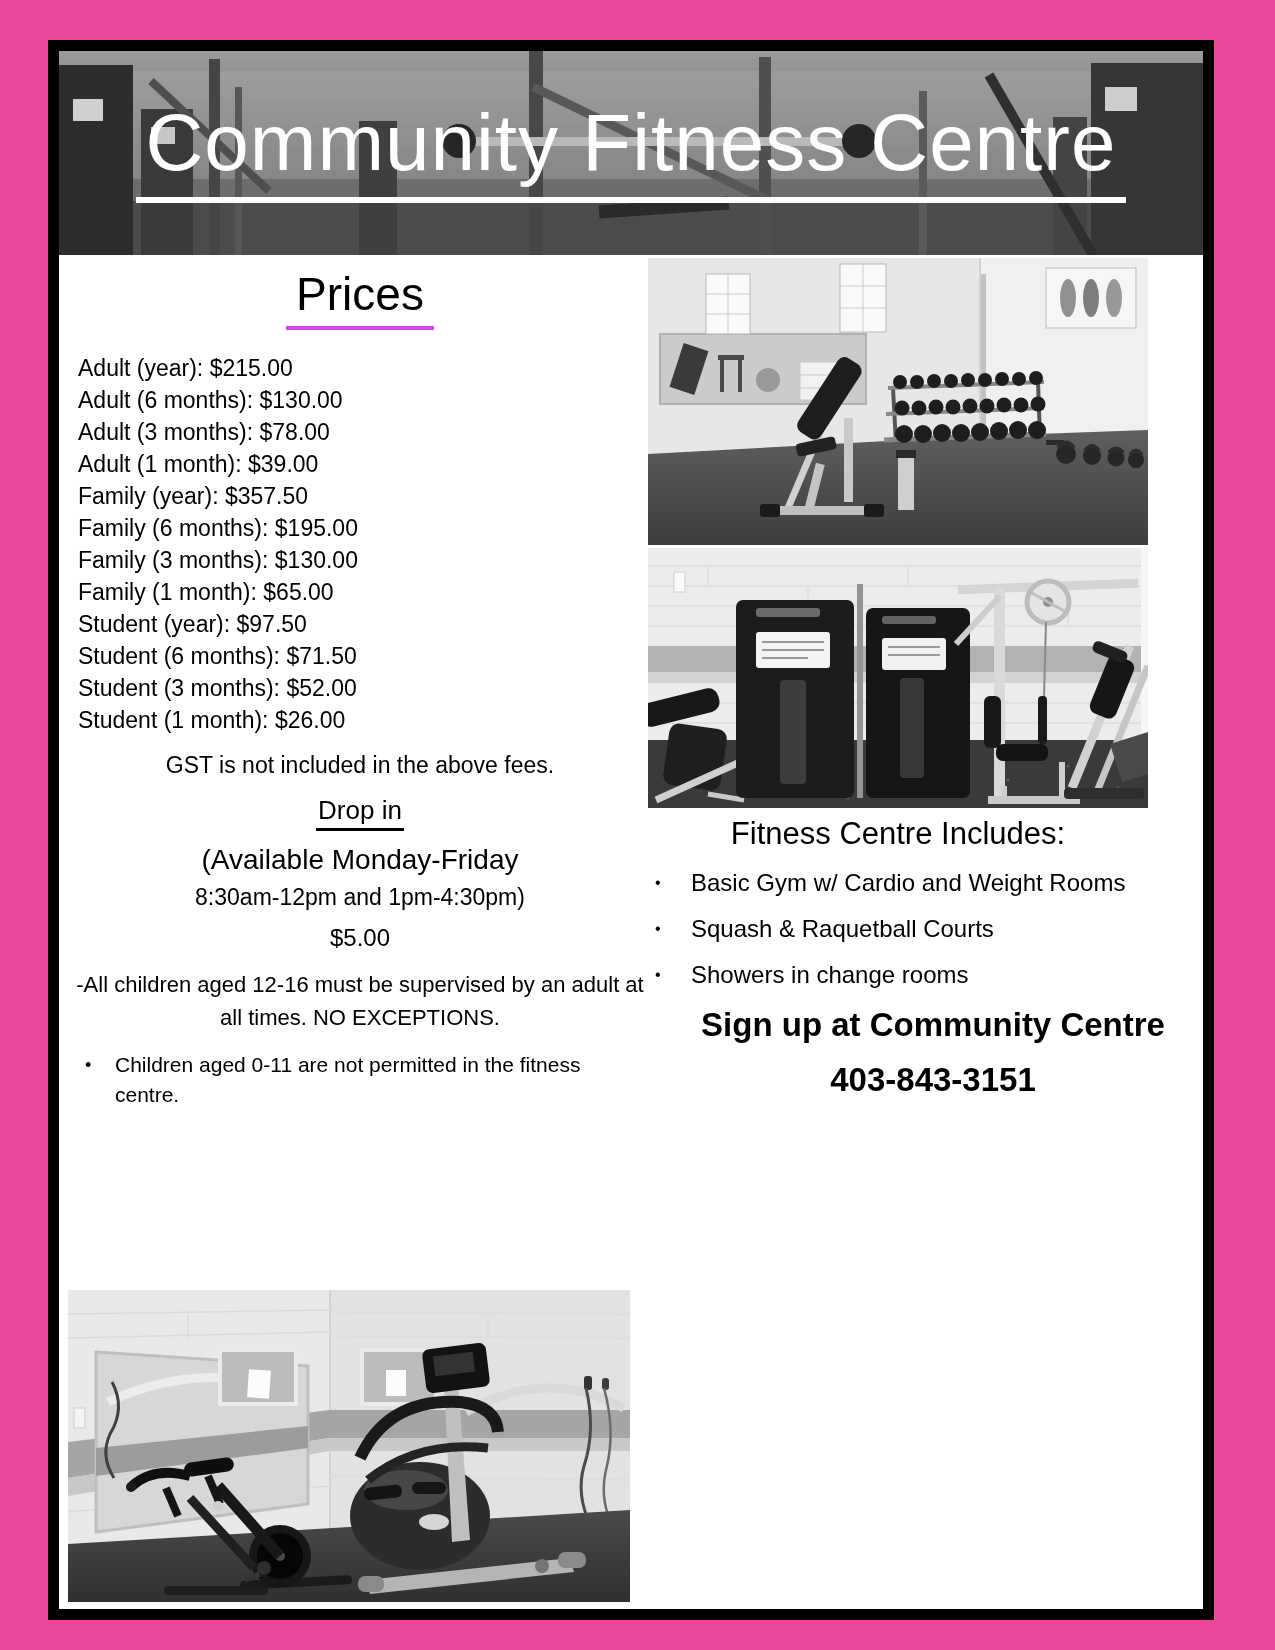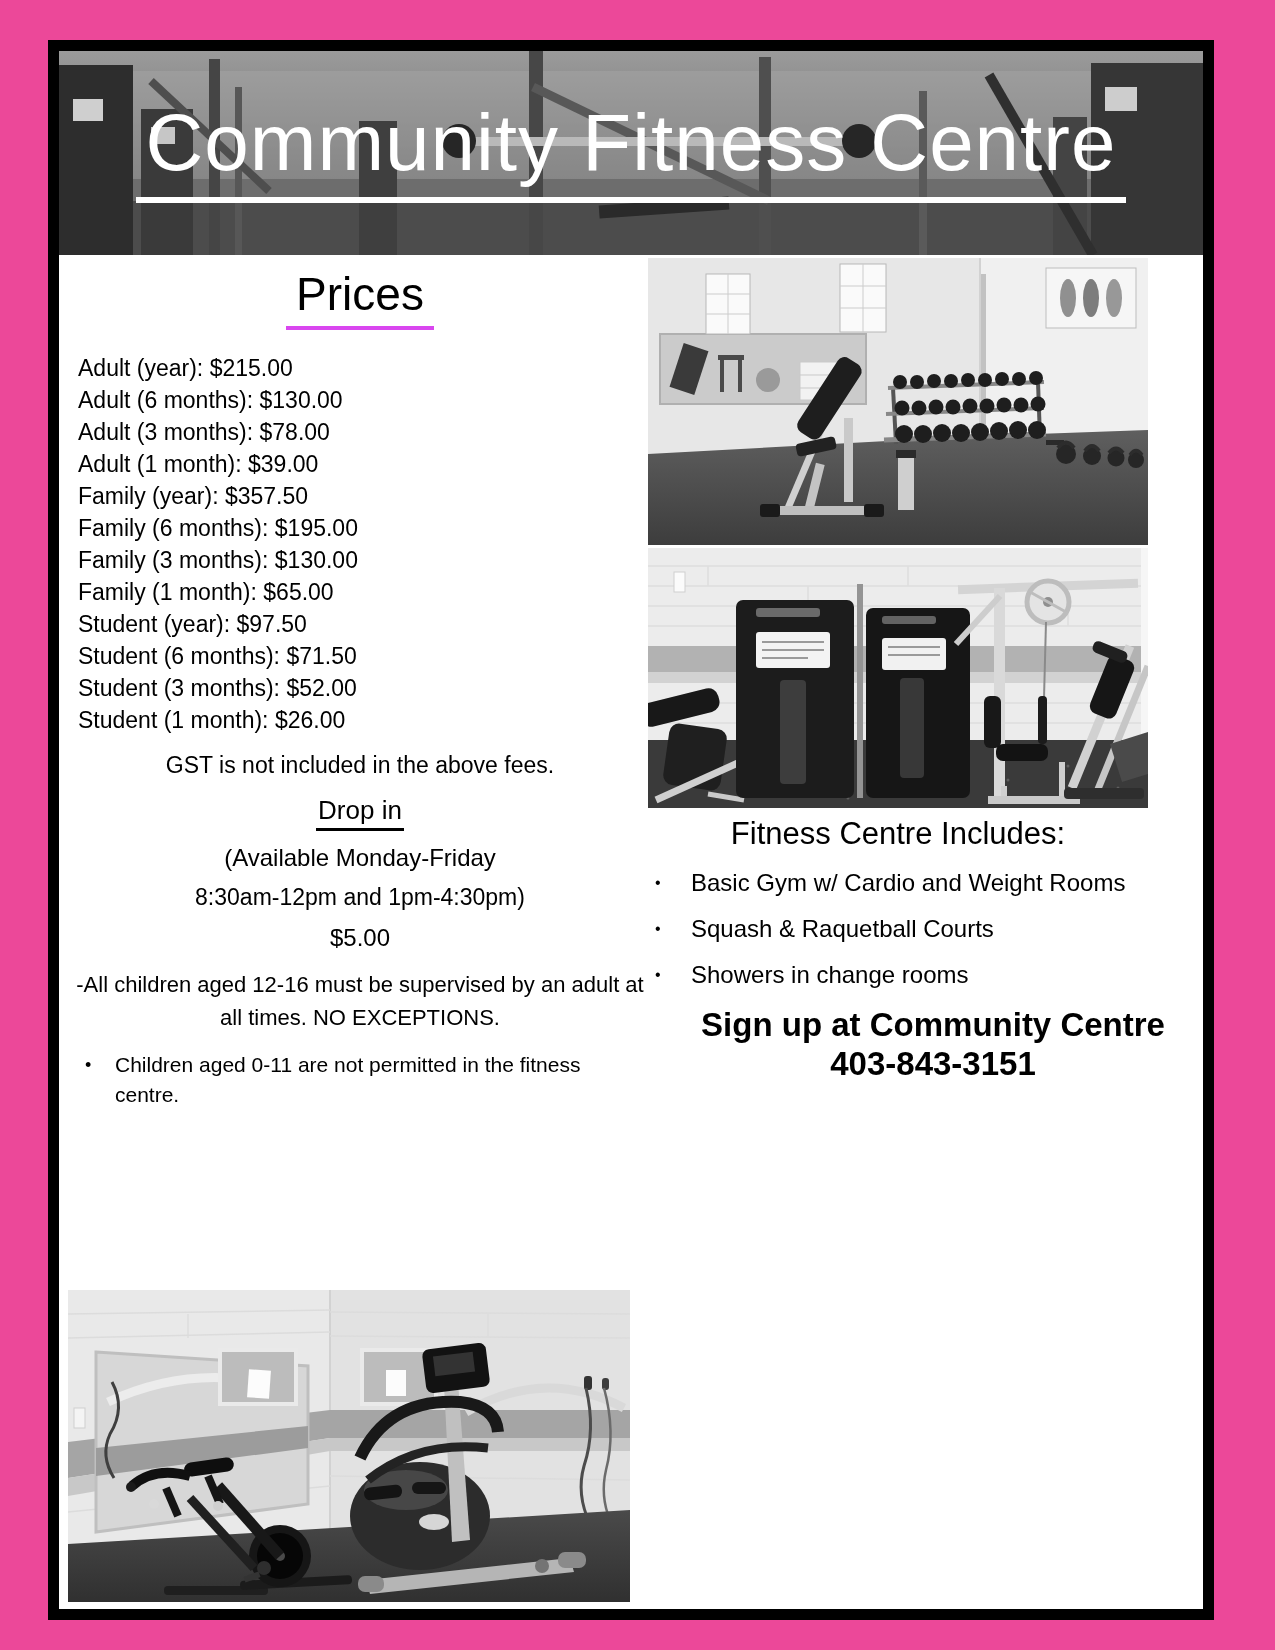--- a/index.html
+++ b/index.html
@@ -47,21 +47,21 @@
   }
   .price-list { left: 78px; top: 352px; width: 560px; font-size: 23px; line-height: 32px; }
 
   .gst-note { left: 75px; top: 752px; width: 570px; font-size: 23px; }
 
   .dropin-heading { left: 75px; top: 795px; width: 570px; }
   .dropin-heading span {
     display: inline-block; font-size: 26px;
     padding: 0 2px 2px 2px; border-bottom: 3px solid #000;
   }
-  .dropin-line1 { left: 75px; top: 844px; width: 570px; font-size: 24px; }
+  .dropin-line1 { left: 75px; top: 844px; width: 570px; font-size: 28px; }
   .dropin-line2 { left: 75px; top: 884px; width: 570px; font-size: 23px; }
   .dropin-fee   { left: 75px; top: 924px; width: 570px; font-size: 24px; }
 
   .supervision { left: 50px; top: 968px; width: 620px; font-size: 22px; line-height: 33px; }
 
   .children-note { left: 85px; top: 1050px; width: 530px; display: flex; font-size: 21px; line-height: 30px; }
   .bullet-col { width: 30px; flex: 0 0 30px; font-size: 18px; line-height: 30px; }
 
   .photo { overflow: hidden; }
   .photo svg { display: block; }
@@ -69,21 +69,21 @@
   .photo-machines    { left: 648px; top: 548px; width: 500px; height: 260px; }
   .photo-cardio      { left: 68px;  top: 1290px; width: 562px; height: 312px; }
 
   .includes-heading { left: 648px; top: 816px; width: 500px; font-size: 31px; }
   .includes-list { left: 655px; top: 868px; width: 500px; }
   .includes-item { display: flex; margin-bottom: 16px; font-size: 24px; line-height: 30px; }
   .includes-item .bullet-col { width: 36px; flex: 0 0 36px; font-size: 16px; }
 
   .signup { left: 668px; top: 1005px; width: 530px; }
   .signup-cta   { font-size: 33px; font-weight: 700; line-height: 1.2; }
-  .signup-phone { font-size: 33px; font-weight: 700; margin-top: 0; }
+  .signup-phone { font-size: 33px; font-weight: 700; margin-top: 16px; }
 
   .location { left: 680px; top: 1185px; width: 470px; font-size: 24px; line-height: 41px; }
   .location .gap { height: 9px; }
 </style>
 </head>
 <body>
 
 <div id="page">
   <div class="frame"></div>
 

